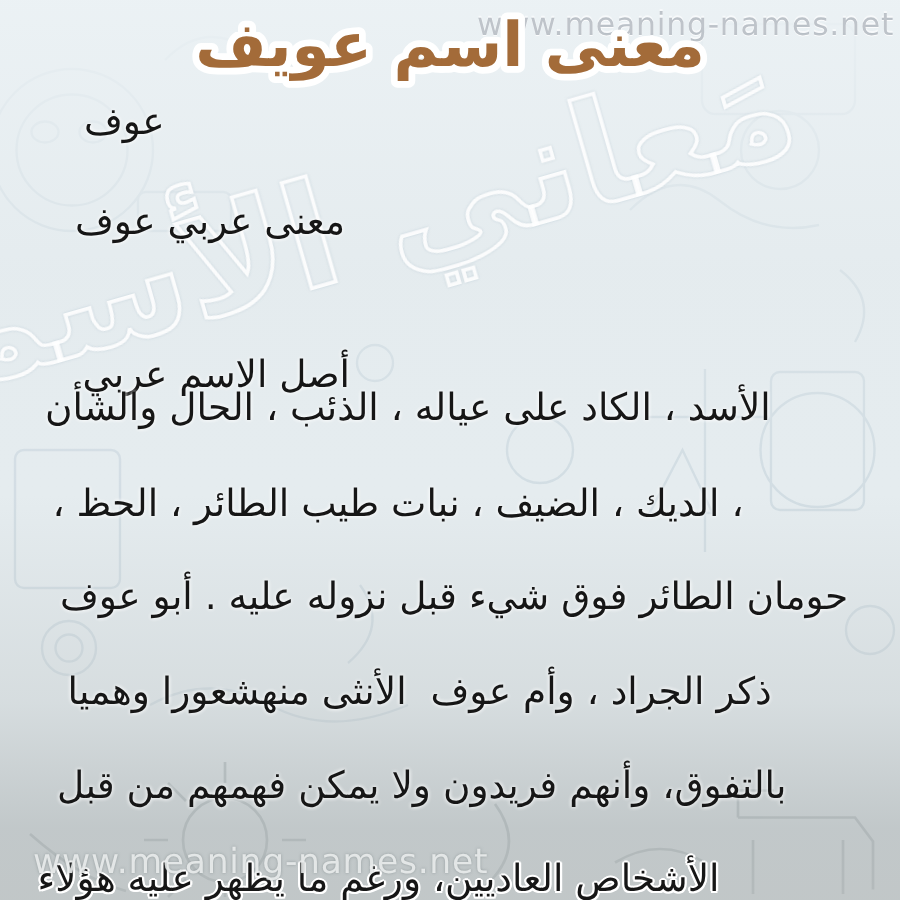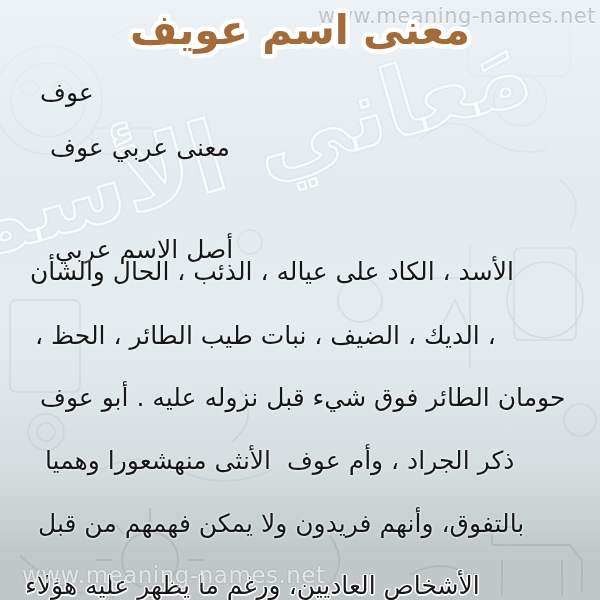--- a/index.html
+++ b/index.html
@@ -115,21 +115,21 @@
   <div class="bg-tint"></div>
 
   <div class="calligraphy">مَعاني الأسماء</div>
 
   <div class="wm wm-top">www.meaning-names.net</div>
 
   <svg class="title-svg" width="600" height="64" viewBox="0 0 600 64">
     <text x="300" y="44" text-anchor="middle" direction="rtl" font-family="DejaVu Sans, Liberation Sans, sans-serif" font-size="41" font-weight="bold" paint-order="stroke" stroke-width="9" stroke-linejoin="round" stroke="#ffffff" fill="#a36b39">معنى اسم عويف</text>
   </svg>
 
-  <div class="line" style="left:40px;top:66px;margin-top:12px;">عوف</div>
+  <div class="line" style="left:56px;top:66px;">عوف</div>
   <div class="line" style="left:50px;top:133px;">معنى عربي عوف</div>
   <div class="line" style="left:55px;top:194px;margin-top:41px;">أصل الاسم عربي</div>
   <div class="line" style="left:30px;top:257px;">الأسد ، الكاد على عياله ، الذئب ، الحال والشأن</div>
   <div class="line" style="left:35px;top:321px;">، الديك ، الضيف ، نبات طيب الطائر ، الحظ ،</div>
   <div class="line" style="left:40px;top:383px;">حومان الطائر فوق شيء قبل نزوله عليه . أبو عوف</div>
   <div class="line" style="left:45px;top:446px;">ذكر الجراد ، وأم عوف  الأنثى منهشعورا وهميا</div>
   <div class="line outlined" style="left:25px;top:571px;">الأشخاص العاديين، ورغم ما يظهر عليه هؤلاء</div>
   <div class="line" style="left:38px;top:509px;">بالتفوق، وأنهم فريدون ولا يمكن فهمهم من قبل</div>
 
   <div class="wm wm-bottom">www.meaning-names.net</div>

